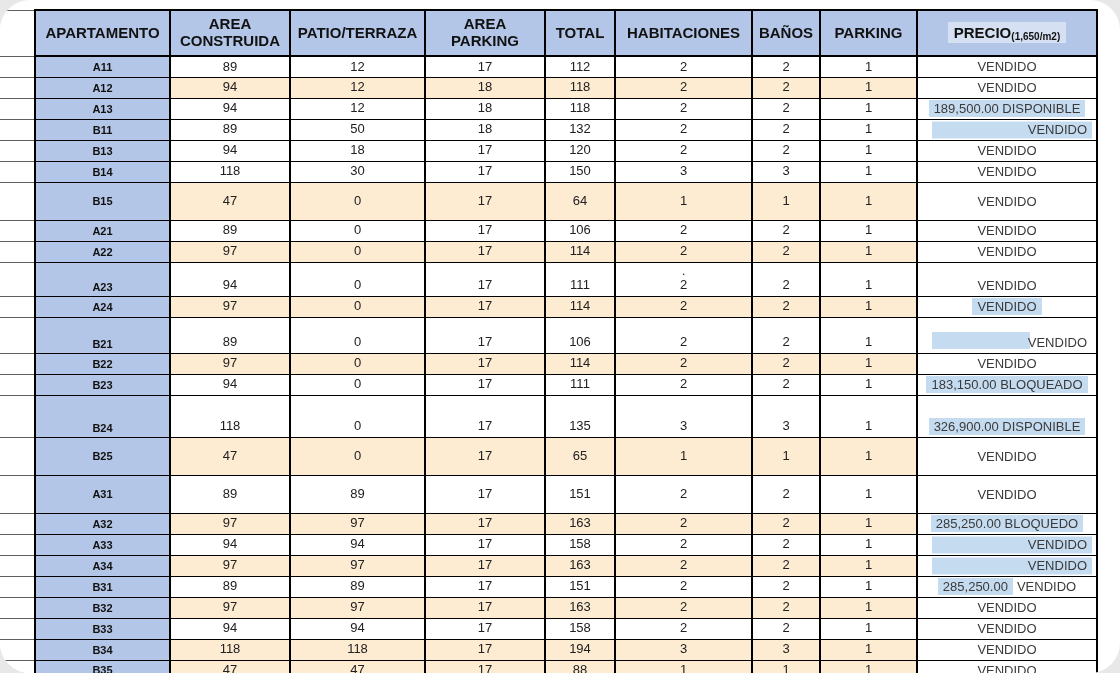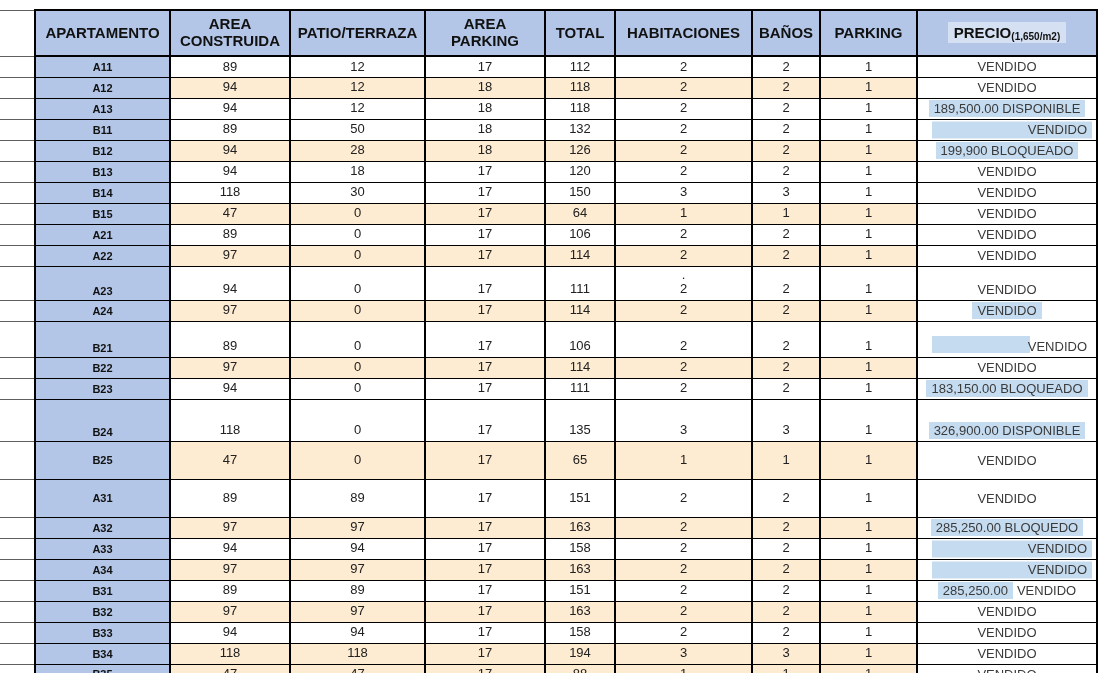--- a/index.html
+++ b/index.html
@@ -1,18 +1,19 @@
 <!DOCTYPE html>
 <html style="--hdr: #B3C6E7; --apt: #B3C6E7; --cream: #FDEBD2; --hl: #C5DBF0;"><head>
 <meta charset="utf-8">
 <style>
   html,body{margin:0;padding:0;background:#e8e8e8;}
   .canvas{
     width:1120px;height:673px;background:#ffffff;overflow:hidden;position:relative;
     font-family:"Liberation Sans", sans-serif;
+    border-radius:30px;
   }
   table.sheet{border-collapse:collapse;table-layout:fixed;width:1097px;margin:9px 0 0 0;}
   
   td.cell, th.hcell{
     border-top:1px solid #000;border-bottom:1px solid #000;
     border-left:2px solid #000;border-right:2px solid #000;
     padding:0 4px;overflow:hidden;
   }
   th.hcell{
     border:2px solid #000;
@@ -134,57 +135,45 @@
     <td class="cell apt">B11</td>
     <td class="cell num">89</td>
     <td class="cell num">50</td>
     <td class="cell num">18</td>
     <td class="cell num">132</td>
     <td class="cell num">2</td>
     <td class="cell num">2</td>
     <td class="cell num">1</td>
     <td class="cell price ps-band"><span class="band"></span><span class="ptext">VENDIDO</span></td>
   </tr>
-        <tr class="data-row cream" style="height: 21px;">
-    <td class="gutter"></td>
-    <td class="cell apt">B12</td>
-    <td class="cell num">94</td>
-    <td class="cell num">28</td>
+        <tr class="data-row white" style="height: 21px;">
+    <td class="gutter"></td>
+    <td class="cell apt">B13</td>
+    <td class="cell num">94</td>
     <td class="cell num">18</td>
-    <td class="cell num">126</td>
-    <td class="cell num">2</td>
-    <td class="cell num">2</td>
-    <td class="cell num">1</td>
-    <td class="cell price ps-hl"><span class="hl">199,900 BLOQUEADO</span></td>
-  </tr>
-        <tr class="data-row white" style="height: 21px;">
-    <td class="gutter"></td>
-    <td class="cell apt">B13</td>
-    <td class="cell num">94</td>
-    <td class="cell num">18</td>
     <td class="cell num">17</td>
     <td class="cell num">120</td>
     <td class="cell num">2</td>
     <td class="cell num">2</td>
     <td class="cell num">1</td>
     <td class="cell price ps-plain"><span>VENDIDO</span></td>
   </tr>
         <tr class="data-row white" style="height: 21px;">
     <td class="gutter"></td>
     <td class="cell apt">B14</td>
     <td class="cell num">118</td>
     <td class="cell num">30</td>
     <td class="cell num">17</td>
     <td class="cell num">150</td>
     <td class="cell num">3</td>
     <td class="cell num">3</td>
     <td class="cell num">1</td>
     <td class="cell price ps-plain"><span>VENDIDO</span></td>
   </tr>
-        <tr class="data-row cream" style="height: 21px;">
+        <tr class="data-row cream" style="height: 38px;">
     <td class="gutter"></td>
     <td class="cell apt">B15</td>
     <td class="cell num">47</td>
     <td class="cell num">0</td>
     <td class="cell num">17</td>
     <td class="cell num">64</td>
     <td class="cell num">1</td>
     <td class="cell num">1</td>
     <td class="cell num">1</td>
     <td class="cell price ps-plain"><span>VENDIDO</span></td>

